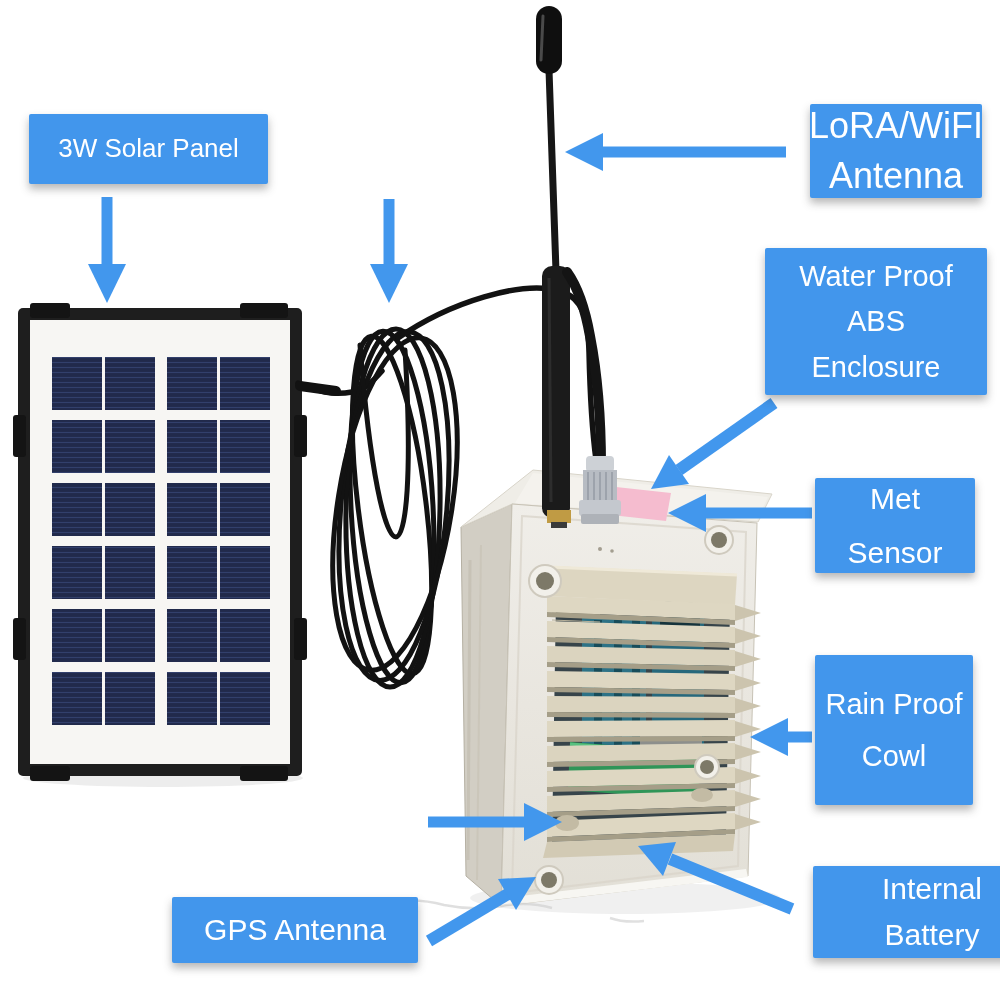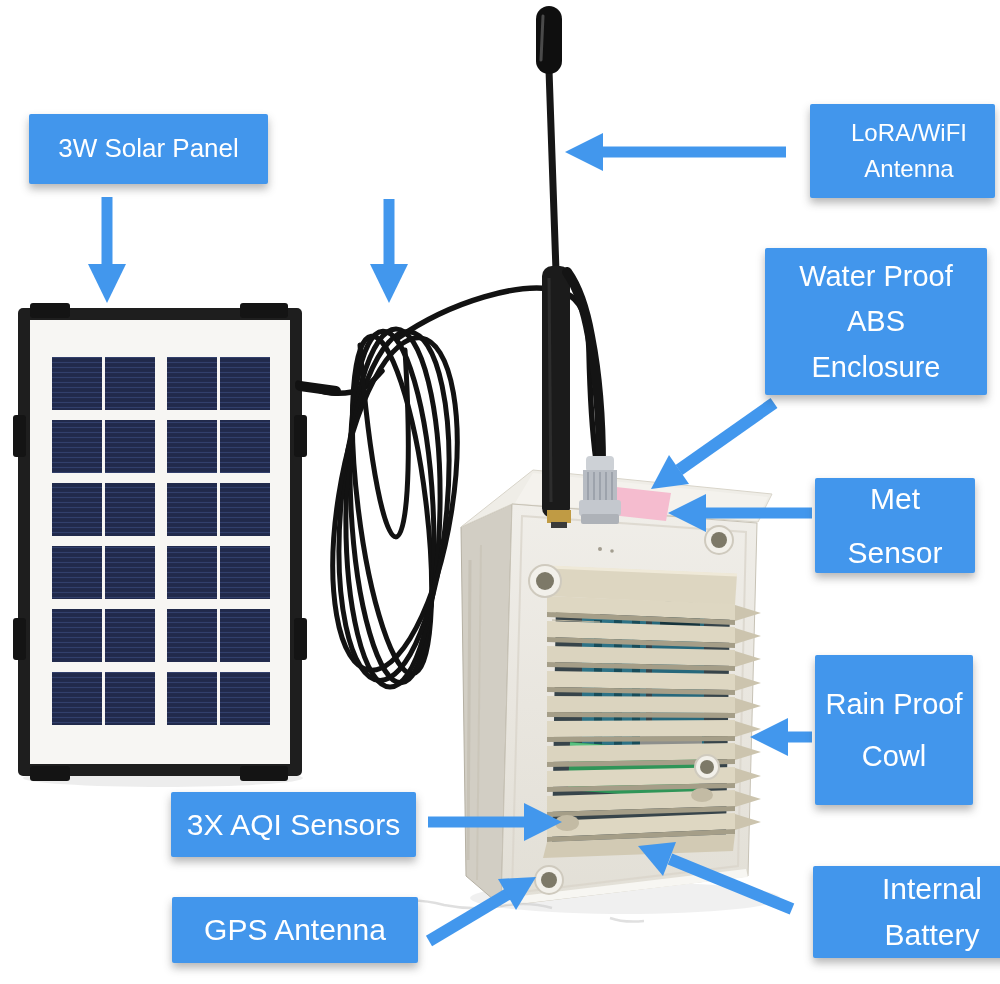--- a/index.html
+++ b/index.html
@@ -14,21 +14,21 @@
     color:#ffffff;
     display:flex;flex-direction:column;align-items:center;justify-content:center;
     text-align:center;border-radius:2px;
     box-shadow:0 5px 9px rgba(50,50,50,0.35);
     line-height:1.12;
     z-index:5;
   }
   .callout .ln{white-space:nowrap;}
   #cl-solar   {left:29px;  top:114px; width:239px; height:70px;  font-size:26px;}
   #cl-cable   {left:308px; top:112px; width:215px; height:79px;  font-size:30px;}
-  #cl-lora    {left:810px; top:104px; width:172px; height:94px;  font-size:24px; gap:9px;padding-left:13px;}
+  #cl-lora    {left:810px; top:104px; width:172px; height:94px;  font-size:36px; gap:9px;}
   #cl-water   {left:765px; top:248px; width:222px; height:147px; font-size:29px; gap:13px;}
   #cl-met     {left:815px; top:478px; width:160px; height:95px;  font-size:30px; gap:20px;}
   #cl-rain    {left:815px; top:655px; width:158px; height:150px; font-size:29px; gap:20px;text-align:right;}
   #cl-aqi     {left:171px; top:792px; width:245px; height:65px;  font-size:30px;}
   #cl-gps     {left:172px; top:897px; width:246px; height:66px;  font-size:30px;text-align:center;}
   #cl-battery {left:813px; top:866px; width:160px; height:92px;  font-size:30px; gap:12px;padding-left:39px;}
 </style>
 </head>
 <body>
 
@@ -285,23 +285,20 @@
   <div class="callout" id="cl-met">
     <div class="ln">Met</div>
     <div class="ln">Sensor</div>
   </div>
 
   <div class="callout" id="cl-rain">
     <div class="ln">Rain Proof</div>
     <div class="ln">Cowl</div>
   </div>
 
-  <div class="callout" id="cl-aqi">
-    <div class="ln">3X AQI Sensors</div>
-  </div>
 
   <div class="callout" id="cl-gps">
     <div class="ln">GPS Antenna</div>
   </div>
 
   <div class="callout" id="cl-battery">
     <div class="ln">Internal</div>
     <div class="ln">Battery</div>
   </div>
 

